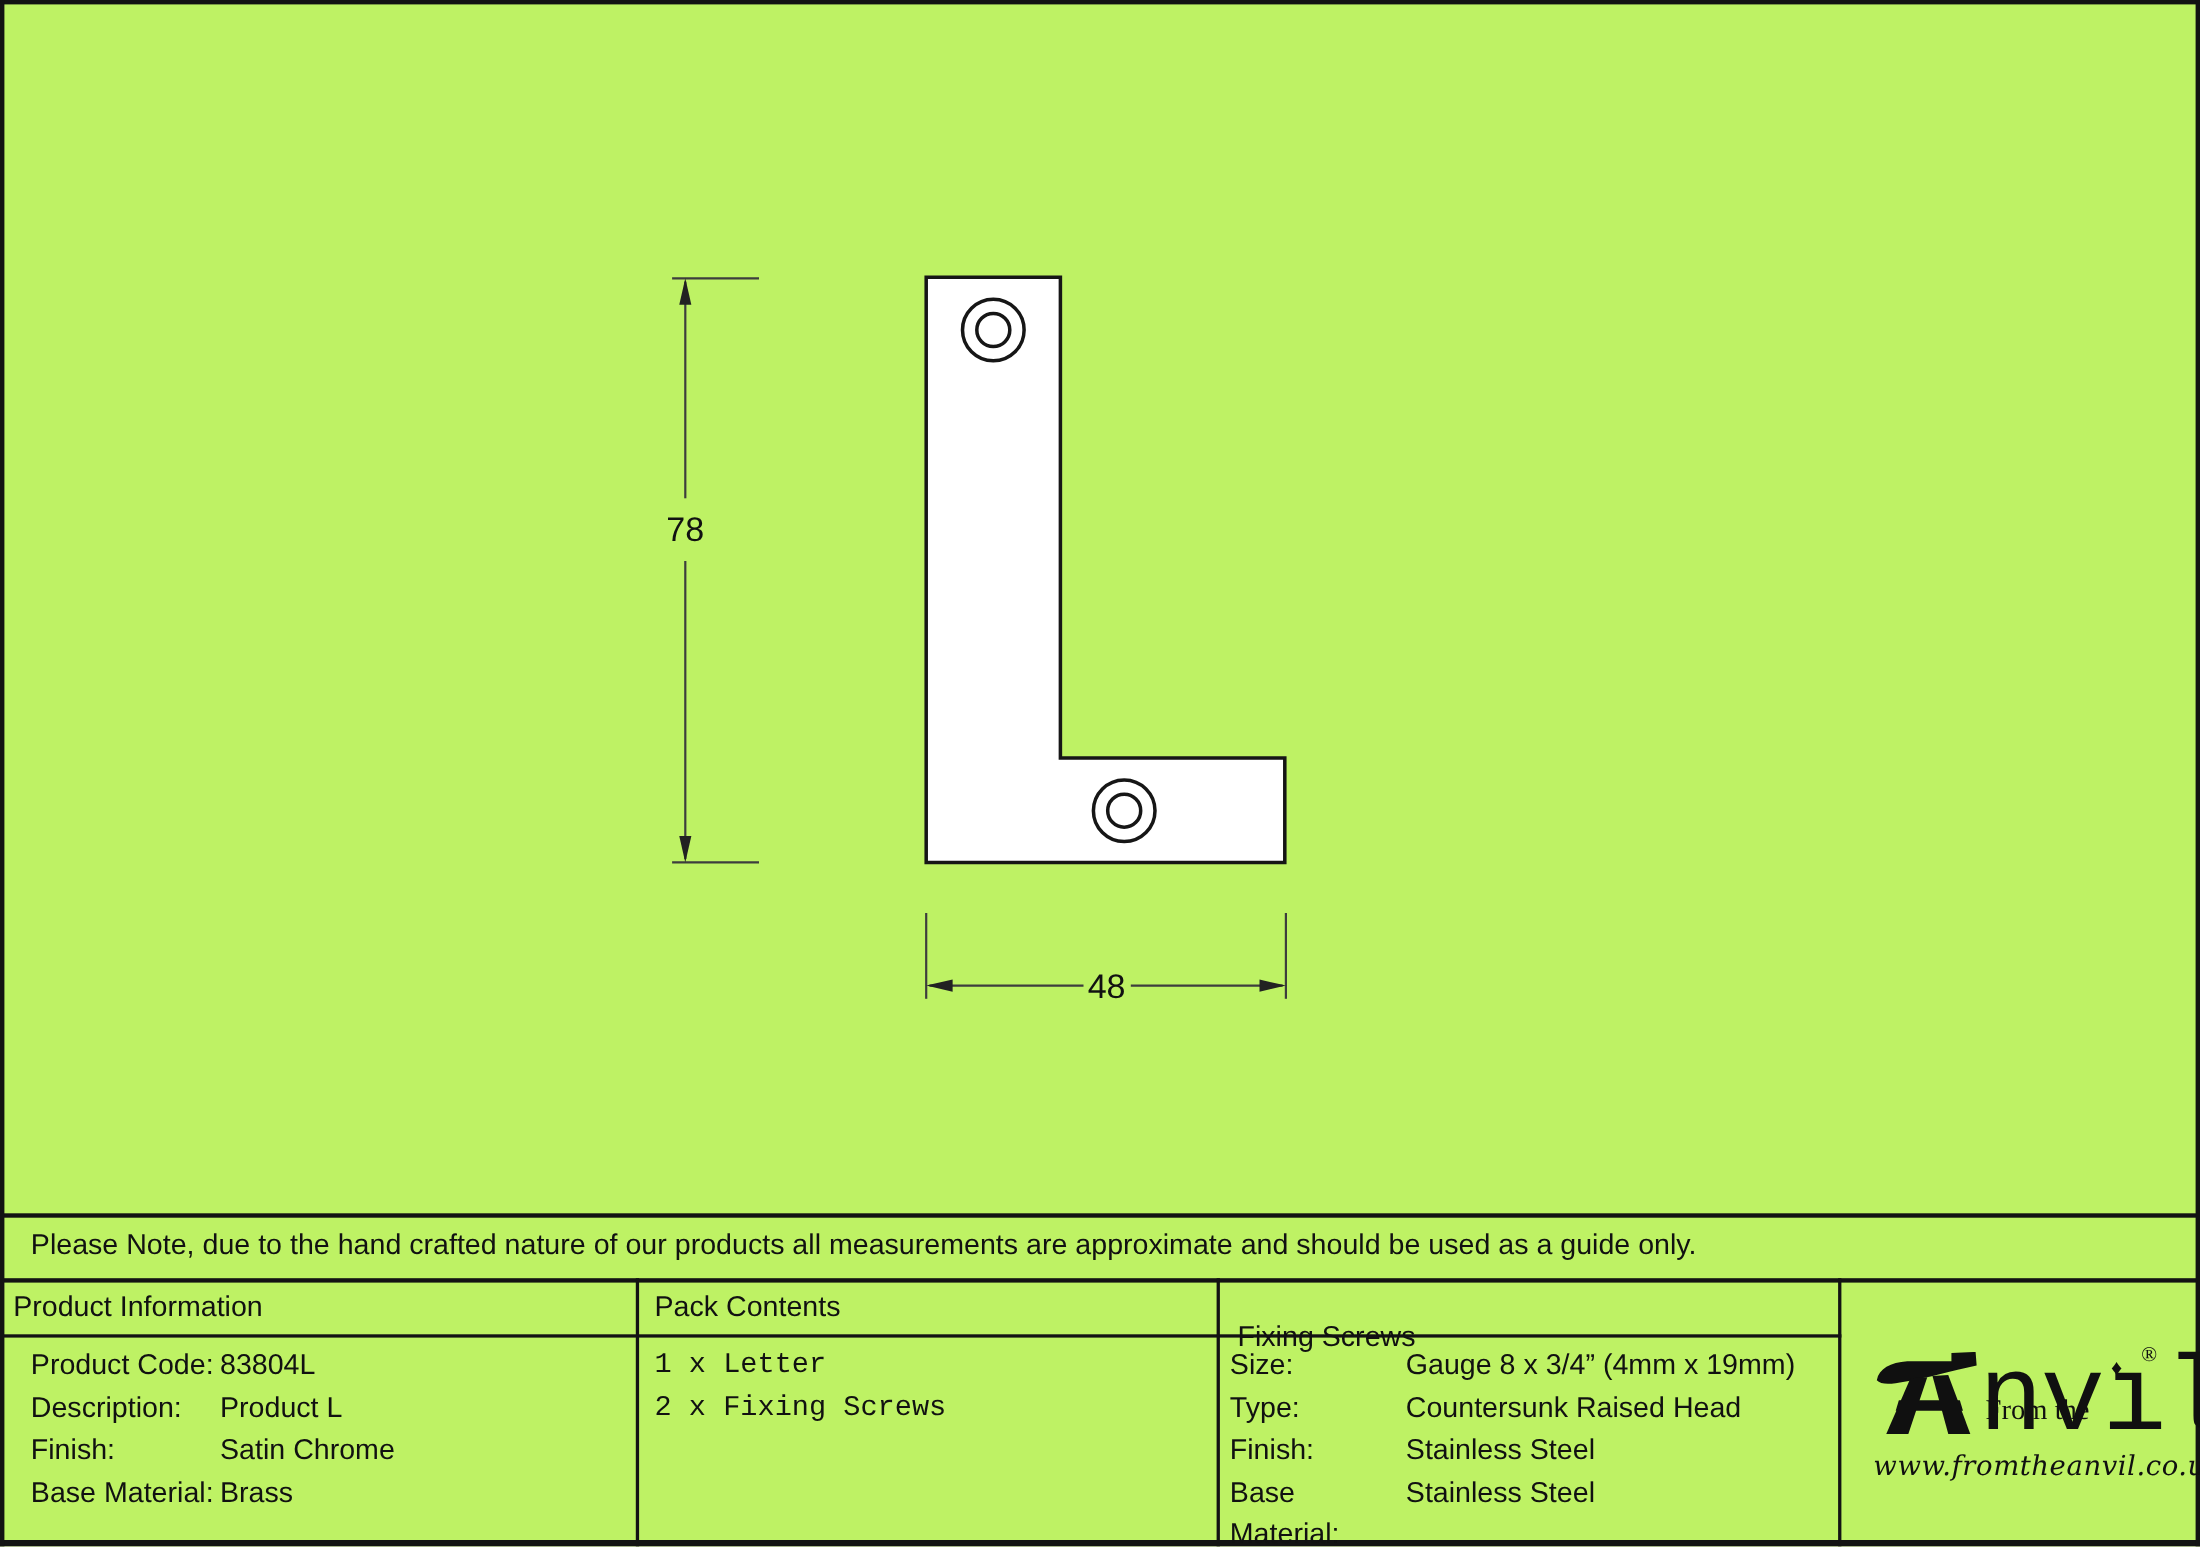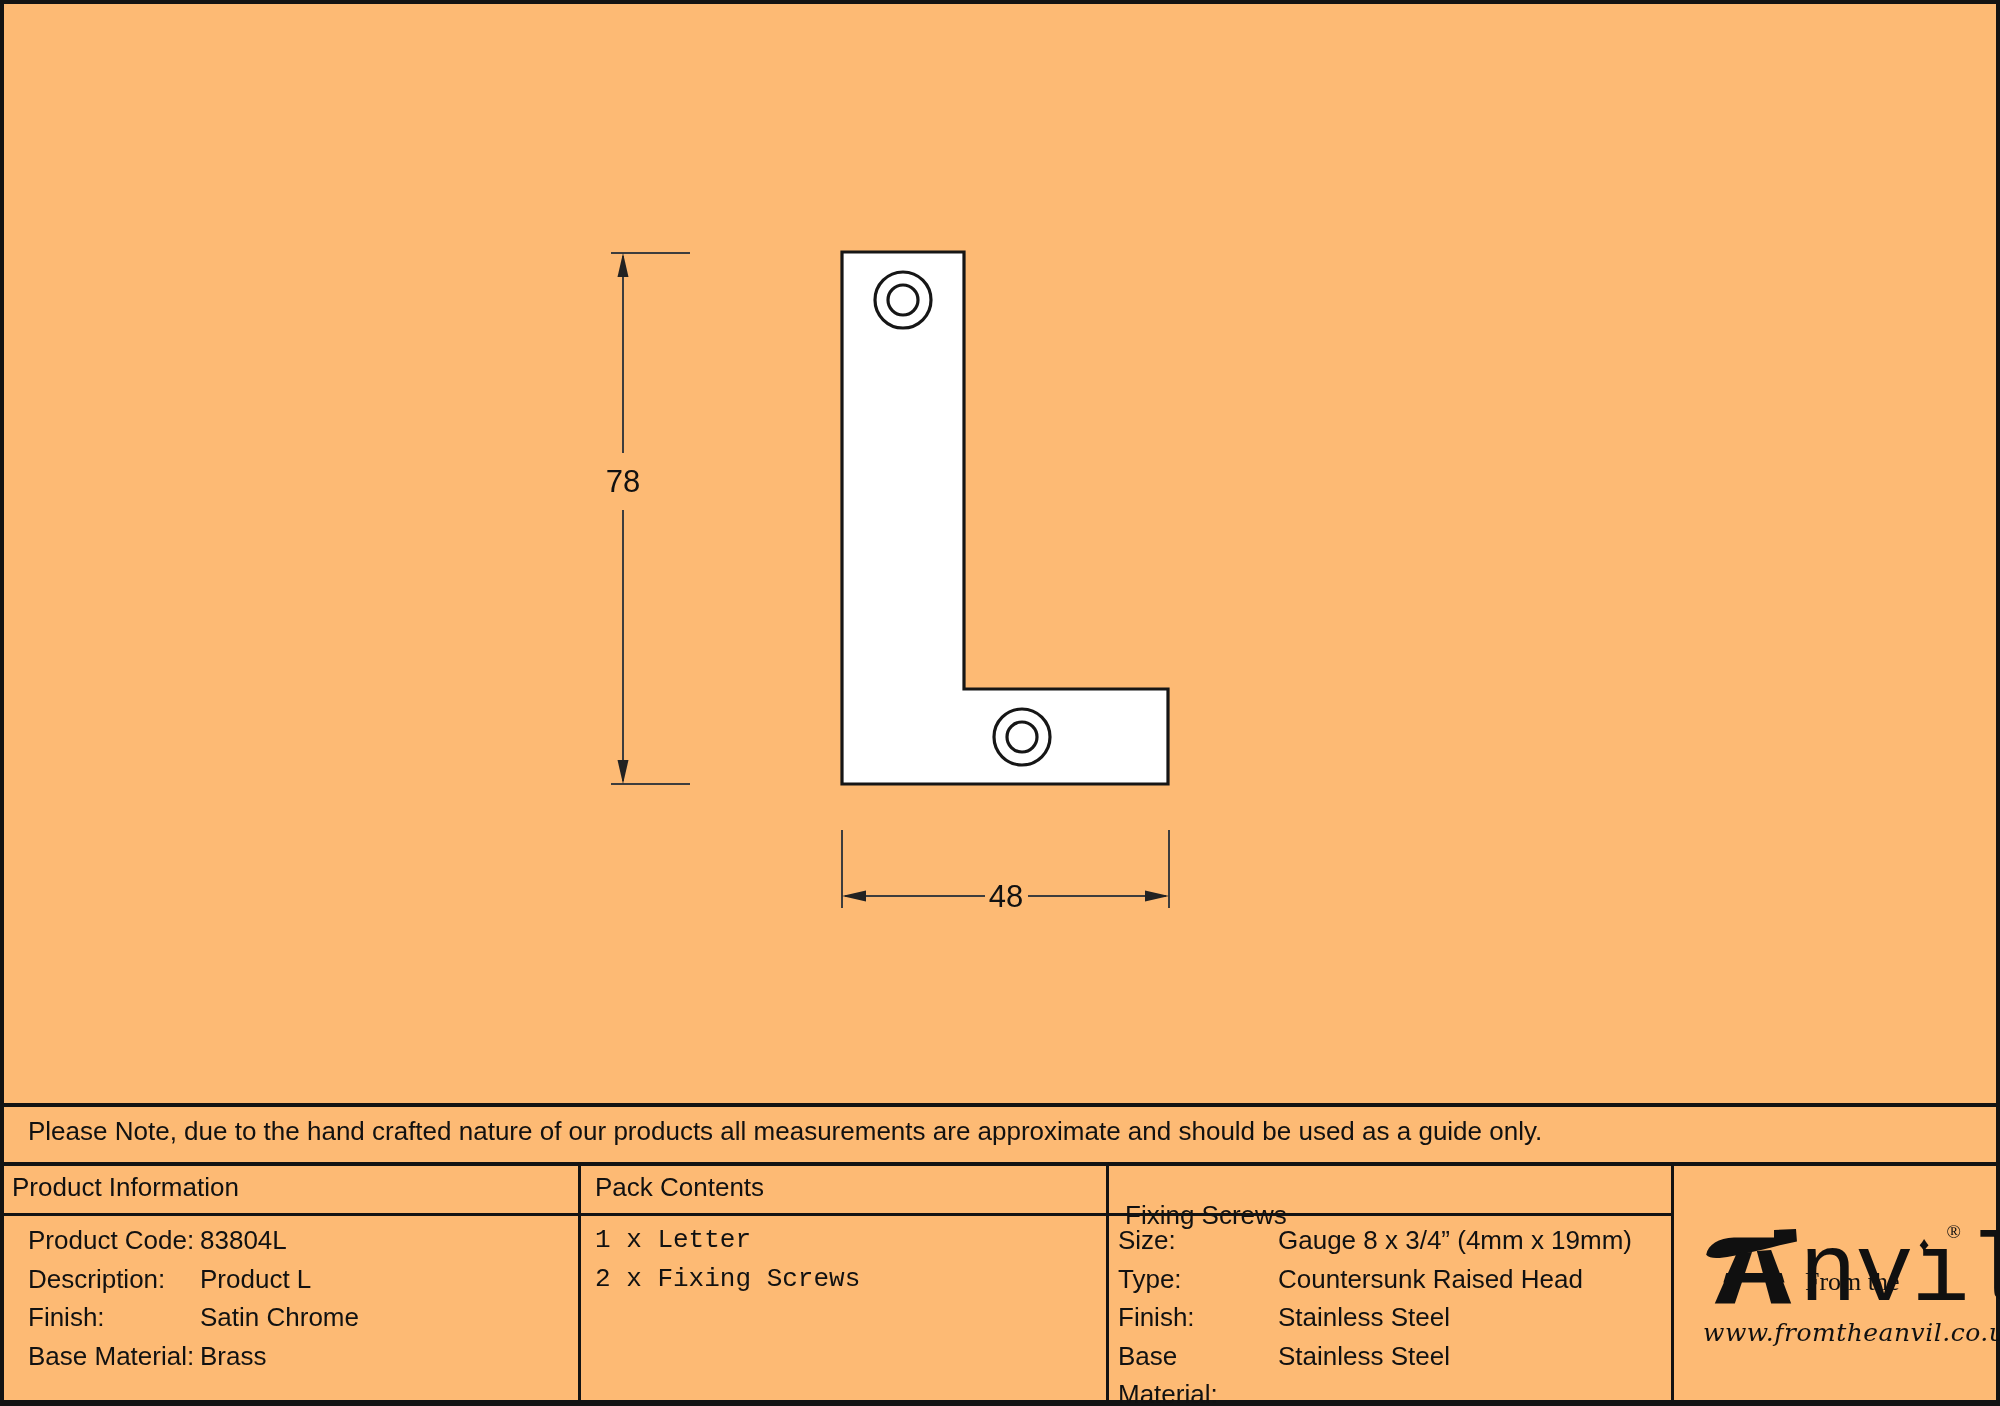--- a/index.html
+++ b/index.html
@@ -2,21 +2,21 @@
 <html><head>
 <meta charset="utf-8">
 <style>
   * { margin:0; padding:0; box-sizing:border-box; }
   html,body { background:#ffffff; }
   body {
     width:2000px; height:1406px;
     font-family:"Liberation Sans", sans-serif;
     color:#111; position:relative; overflow:hidden;
   }
-  #page { position:absolute; inset:0; background:#fdba74; }
+  #page { position:absolute; inset:0; background:#bef264; }
 
   
   .h-line, .v-line { position:absolute; background:#131313; }
 
   
   #drawing-svg { position:absolute; left:0; top:0; }
 
   
   .cell-text { position:absolute; font-size:26px; color:#111; white-space:nowrap; }
   .notice { top:1116px; left:28px; font-size:26px; }

